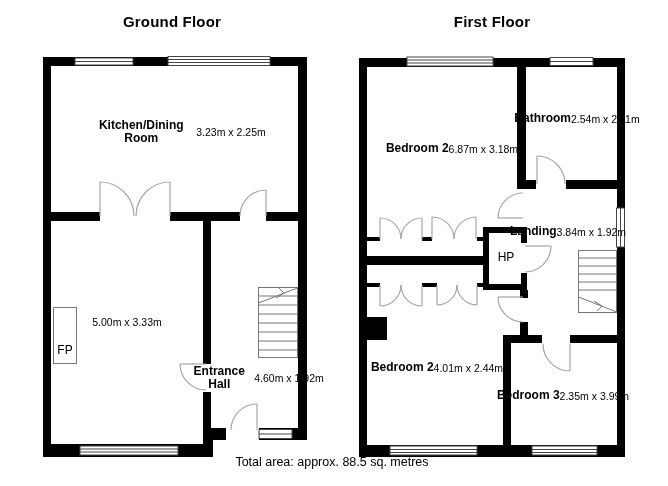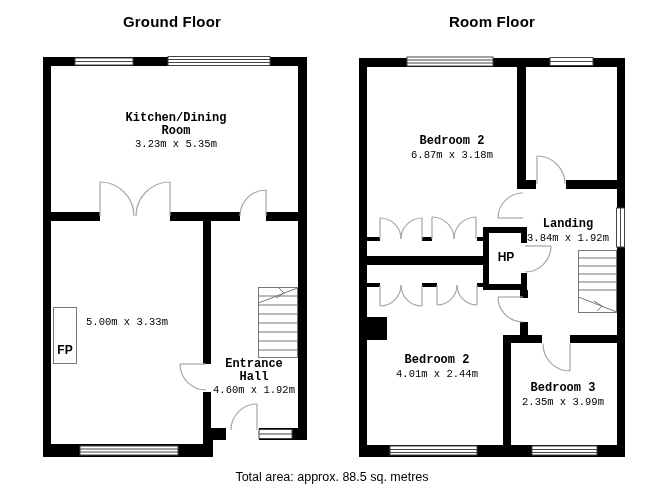--- a/index.html
+++ b/index.html
@@ -7,32 +7,31 @@
     position:relative;width:668px;height:486px;background:#fff;
     font-family:"Liberation Sans","DejaVu Sans",sans-serif;color:#000;overflow:hidden;
   }
   #plan-svg{position:absolute;left:0;top:0;}
   .floor-title{
     position:absolute;transform:translate(-50%,-50%);
     font-size:15px;font-weight:bold;white-space:nowrap;letter-spacing:.2px;
   }
   .room-label{
     position:absolute;transform:translate(-50%,-50%);
-    display:flex;flex-direction:column;align-items:center;text-align:center;
+    display:flex;flex-direction:row;align-items:center;text-align:center;
     width:max-content;
-    font-family:Liberation Mono, monospace;
   }
   .rn{font-weight:bold;font-size:12px;line-height:12.5px;}
   .rd{font-size:10.5px;line-height:12px;white-space:nowrap;margin-top:1px;}
   .mini-label{
     position:absolute;transform:translate(-50%,-50%);
-    font-weight:bold;font-size:12px;white-space:nowrap;
+    font-weight:normal;font-size:12px;white-space:nowrap;
   }
   .footer-note{
-    position:absolute;left:332px;top:477px;transform:translate(-50%,-50%);
+    position:absolute;left:332px;top:462px;transform:translate(-50%,-50%);
     font-size:12.5px;white-space:nowrap;
   }
 </style>
 </head>
 <body>
 
 <div id="canvas">
 
   <svg id="plan-svg" width="668" height="486" viewBox="0 0 668 486">
 
@@ -181,43 +180,47 @@
         <line x1="578.5" y1="282" x2="616.5" y2="282"></line>
         <line x1="578.5" y1="290" x2="616.5" y2="290"></line>
         <path d="M578.5,297 L616.5,312" fill="none"></path>
         <path d="M594,301 L602,306 L597,311" fill="none"></path>
       </g>
     </g>
   </svg>
 
   <div class="floor-title" style="left:172px;top:21px">Ground Floor</div>
 
-  <div class="floor-title" style="left:492px;top:21px">Room Floor</div>
+  <div class="floor-title" style="left:492px;top:21px">First Floor</div>
 
   <div class="room-label" style="left:176px;top:131px">
     <div class="rn" style="max-width:110px">Kitchen/Dining Room</div>
-    <div class="rd">3.23m x 5.35m</div>
+    <div class="rd">3.23m x 2.25m</div>
   </div>
 
   <div class="room-label" style="left:127px;top:321px">
     <div class="rd">5.00m x 3.33m</div>
   </div>
 
   <div class="room-label" style="left:254px;top:377px">
     <div class="rn" style="max-width:70px">Entrance Hall</div>
     <div class="rd">4.60m x 1.92m</div>
   </div>
 
   <div class="mini-label" style="left:65px;top:350px">FP</div>
 
   <div class="room-label" style="left:452px;top:148px">
     <div class="rn" style="max-width:150px">Bedroom 2</div>
     <div class="rd">6.87m x 3.18m</div>
   </div>
 
+  <div class="room-label" style="left:577px;top:118px">
+    <div class="rn" style="max-width:120px">Bathroom</div>
+    <div class="rd">2.54m x 2.11m</div>
+  </div>
 
   <div class="room-label" style="left:568px;top:231px">
     <div class="rn" style="max-width:120px">Landing</div>
     <div class="rd">3.84m x 1.92m</div>
   </div>
 
   <div class="mini-label" style="left:506px;top:257px">HP</div>
 
   <div class="room-label" style="left:437px;top:367px">
     <div class="rn" style="max-width:150px">Bedroom 2</div>

